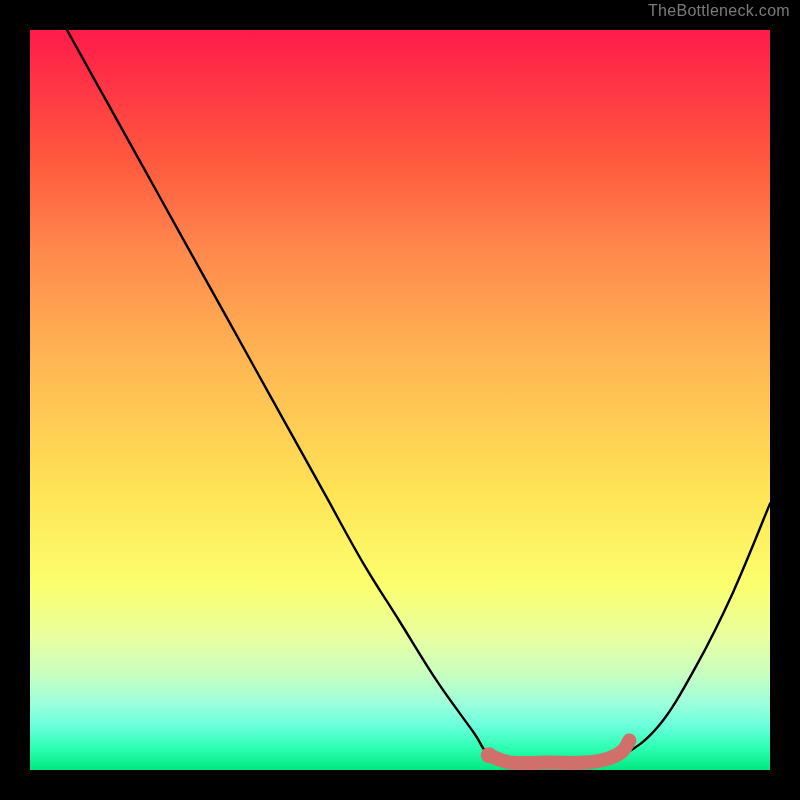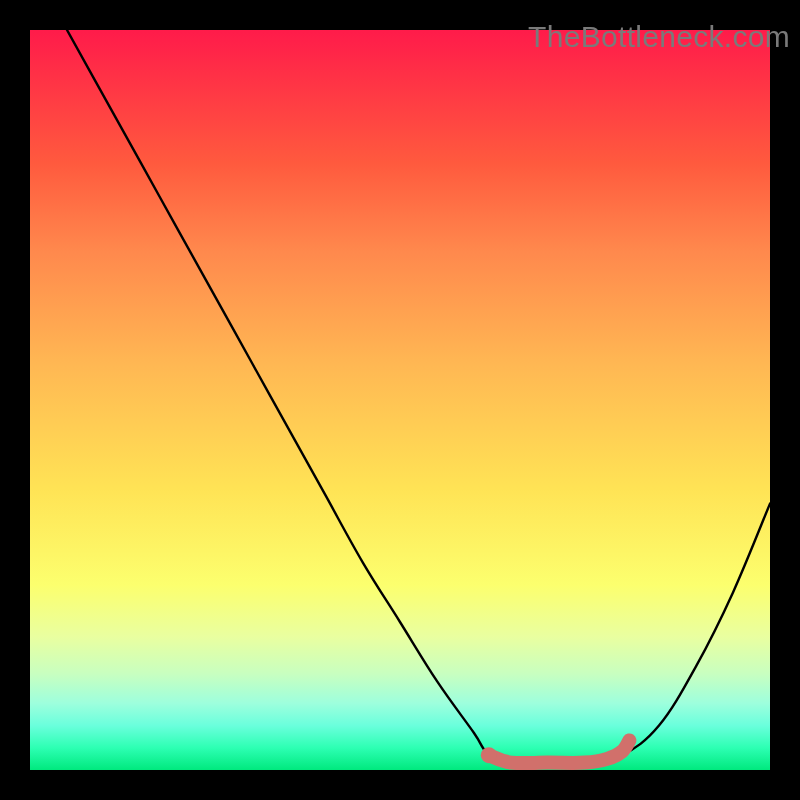--- a/index.html
+++ b/index.html
@@ -27,24 +27,24 @@
       #e9ffa0 82%,
       #c8ffc0 87%,
       #9dffdd 91%,
       #6affdc 94%,
       #2dffb3 97%,
       #00e97e 100%
     );
   }
   .watermark {
     position: absolute;
-    top: 20px;
+    top: 2px;
     right: 10px;
     color: #7a7a7a;
-    font-size: 30px;
+    font-size: 16px;
     font-weight: 500;
     letter-spacing: 0.3px;
     user-select: none;
   }
   svg.curve {
     position: absolute;
     left: 0;
     top: 0;
     width: 740px;
     height: 740px;

